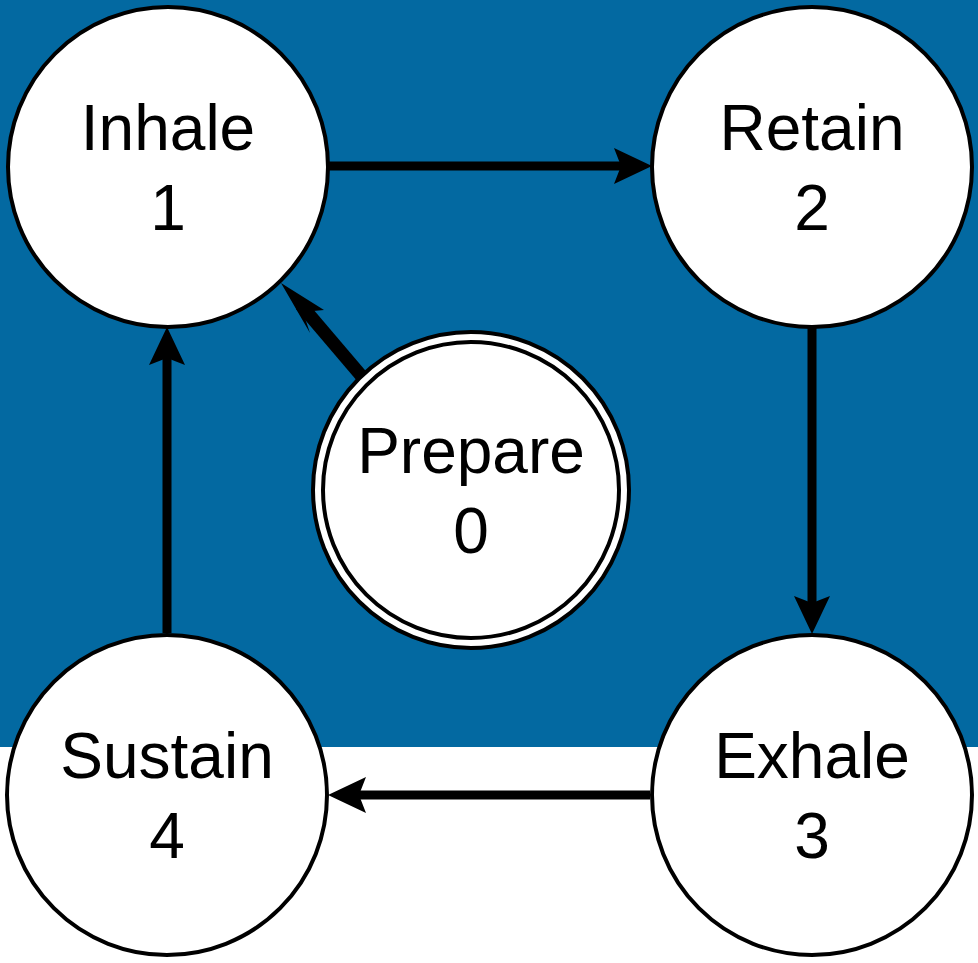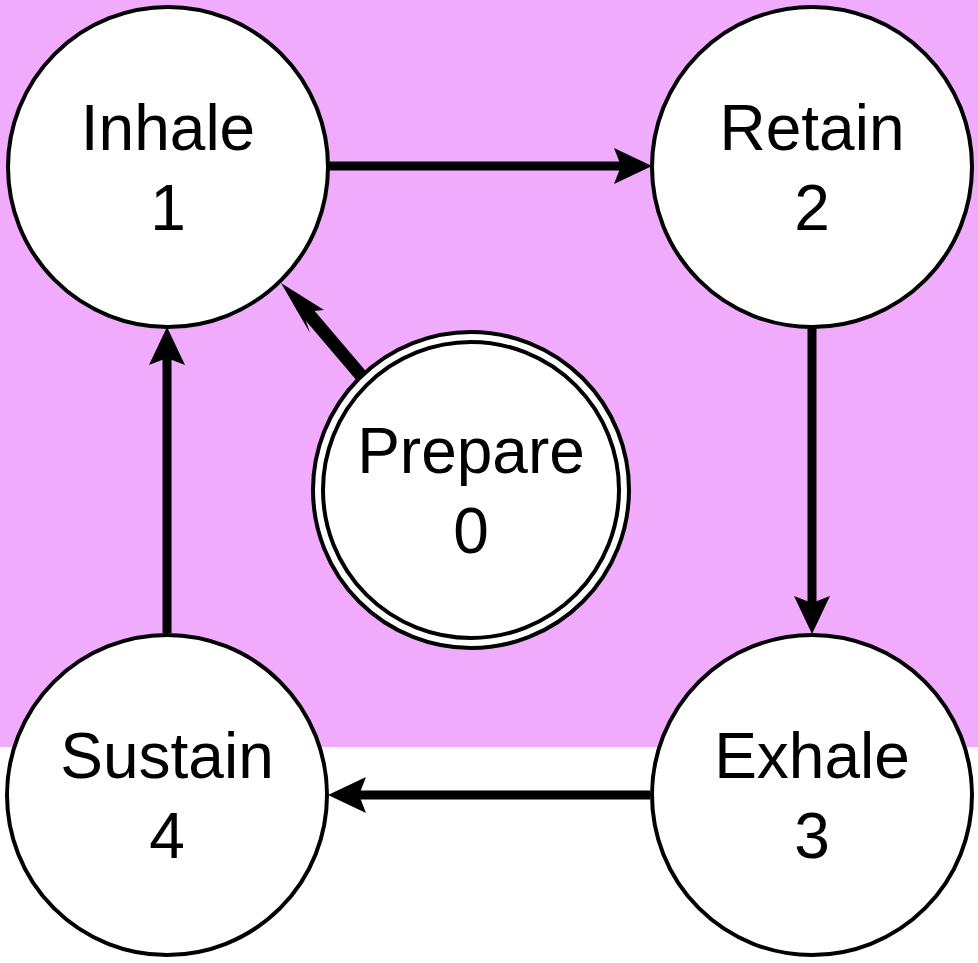--- a/index.html
+++ b/index.html
@@ -11,21 +11,21 @@
   body {
     width: 978px;
     height: 963px;
     overflow: hidden;
     font-family: "Liberation Sans", sans-serif;
   }
   #diagram-root {
     position: relative;
     width: 978px;
     height: 747px;
-    background: #f0abfc;
+    background: #0369a1;
   }
   svg.diagram-canvas {
     display: block;
     width: 978px;
     height: 963px;
   }
   .node-circle {
     fill: #ffffff;
     stroke: #000000;
     stroke-width: 4;

